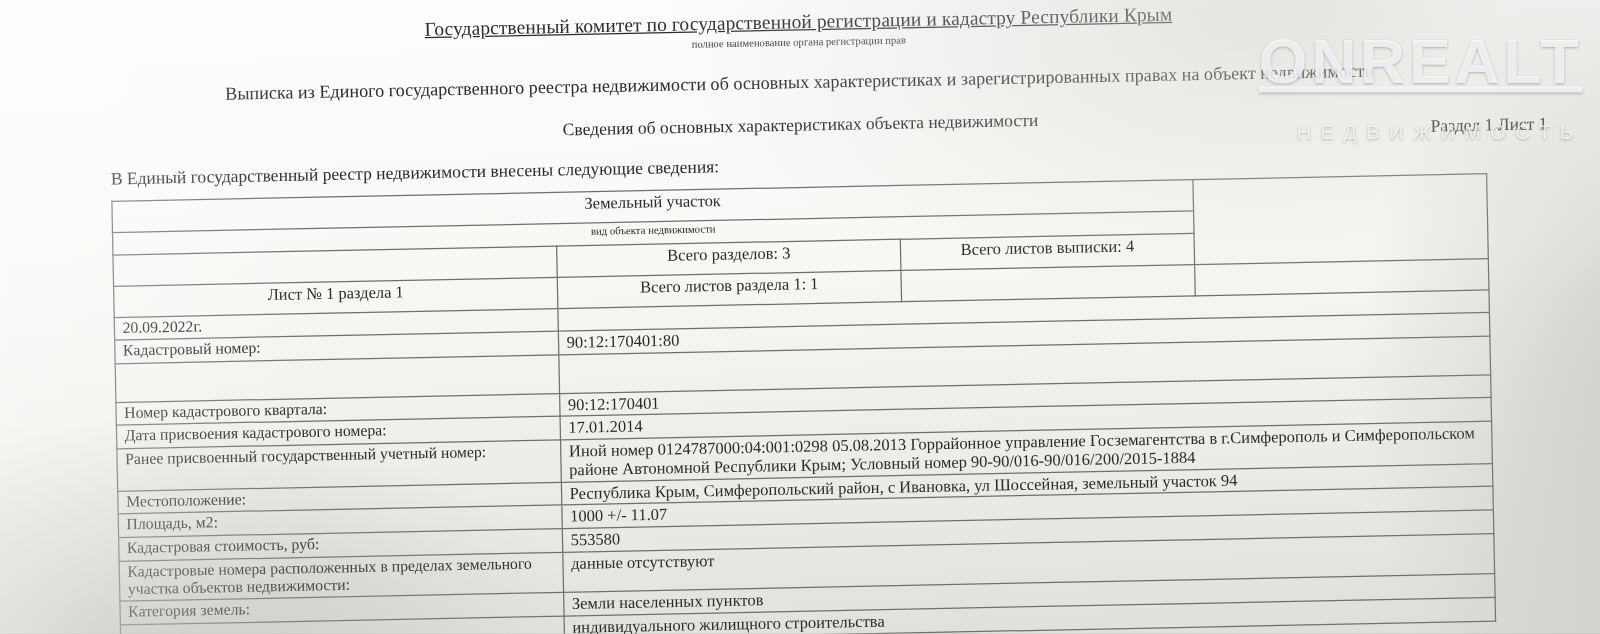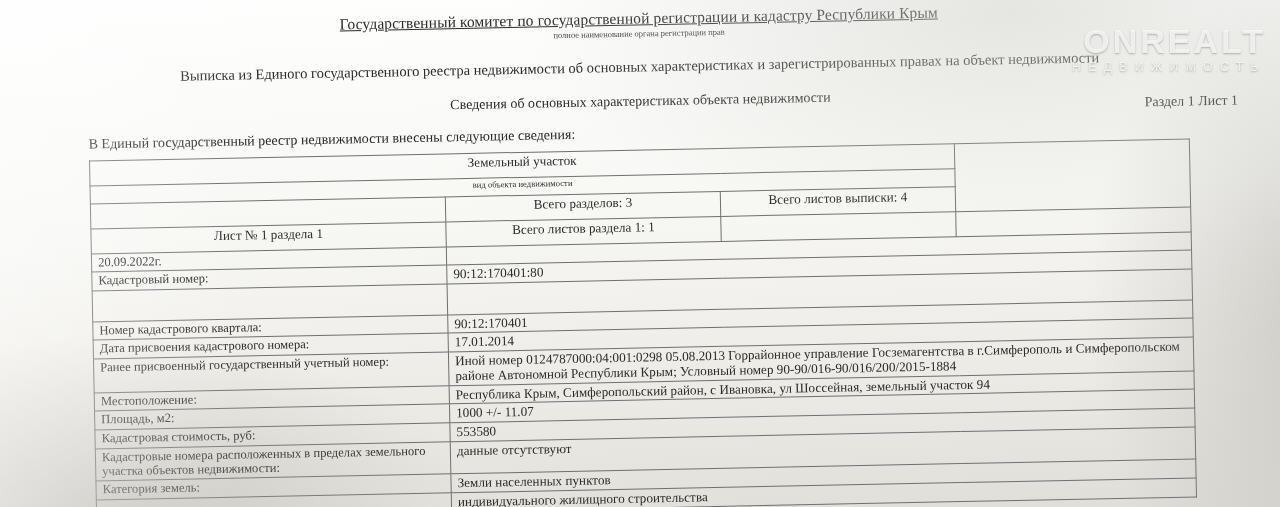--- a/index.html
+++ b/index.html
@@ -143,29 +143,30 @@
     right: 14px;
     top: 24px;
     text-align: right;
     color: rgba(255,255,255,.78);
     text-shadow: 0 1px 2px rgba(60,60,60,.35);
     font-family: "Liberation Sans", sans-serif;
     pointer-events: none;
     user-select: none;
   }
   .wm-main {
-    font-size: 34px;
+    font-size: 50px;
     font-weight: 700;
     letter-spacing: 3px;
     line-height: 1;
+    text-decoration: underline;
   }
   .wm-sub {
-    font-size: 12px;
+    font-size: 16px;
     letter-spacing: 7.5px;
-    margin-top: 2px;
+    margin-top: 24px;
     color: rgba(255,255,255,.72);
   }
 </style>
 </head>
 <body>
 
 <div id="scene">
   <div class="bg-layer"></div>
   <div class="bg-speckle"></div>
 

